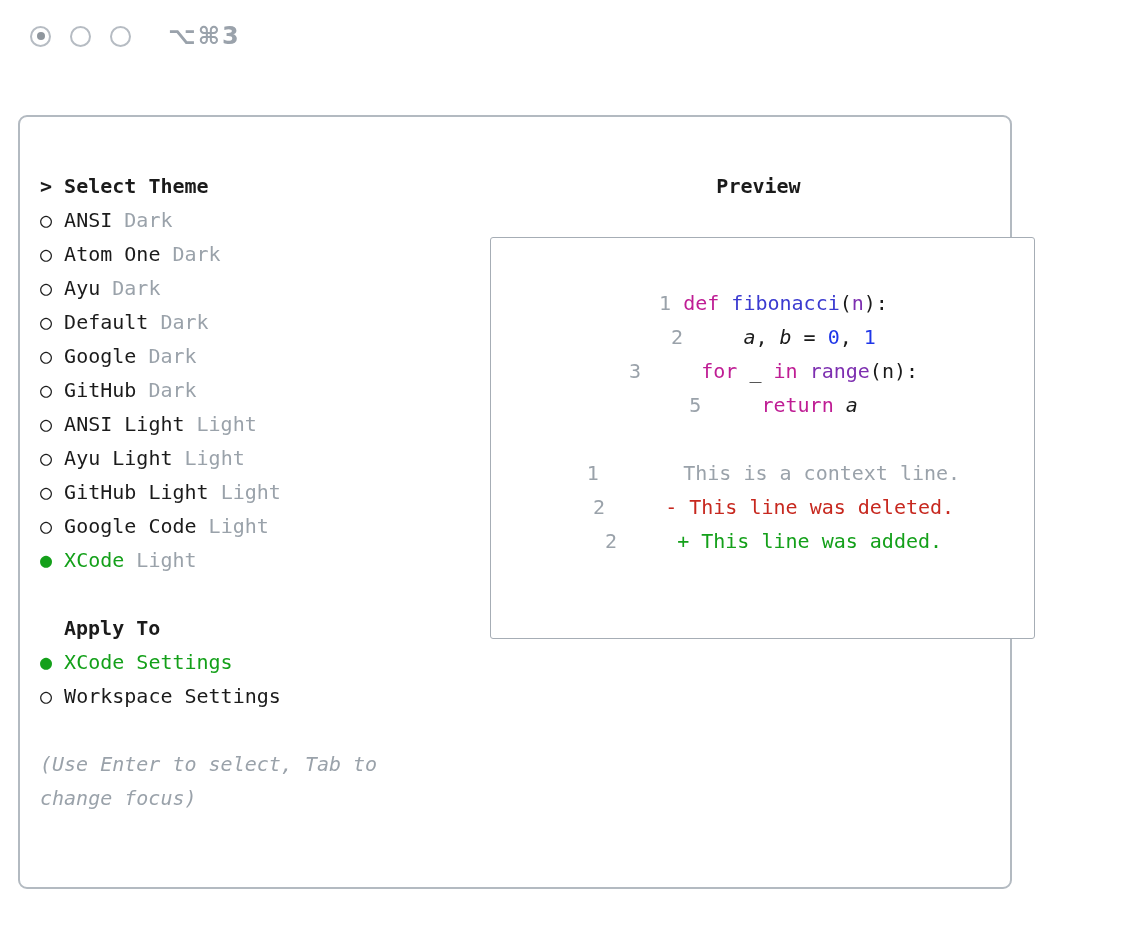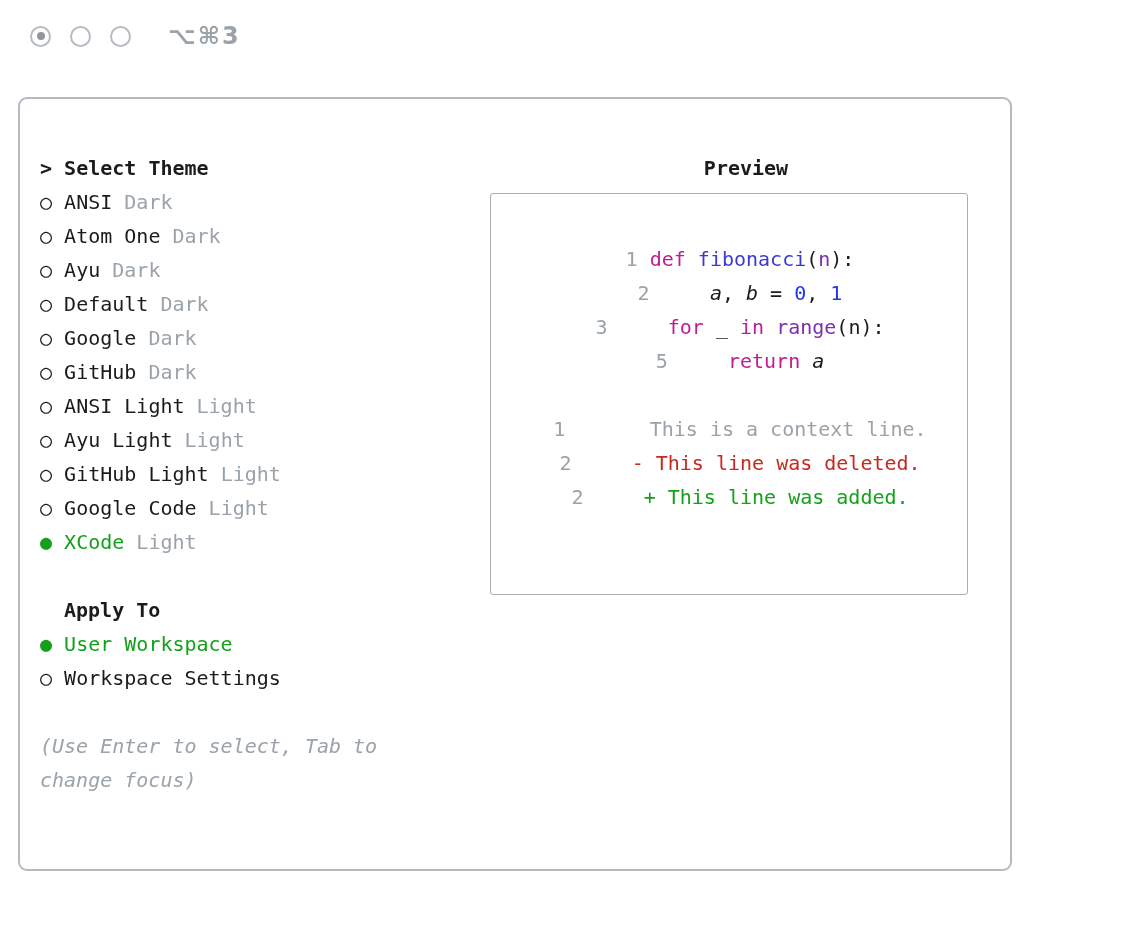--- a/index.html
+++ b/index.html
@@ -18,40 +18,40 @@
     display:inline-flex; align-items:center; justify-content:center;
   }
   .light .dot { width:8px; height:8px; border-radius:50%; background:#8f969d; }
   .shortcut {
     margin-left:18px; font-size:24px; font-weight:600; letter-spacing:2px;
     color:#9aa2ab; font-family:"DejaVu Sans","Liberation Sans",sans-serif;
   }
 
   
   .main-box {
-    position:absolute; top:97px; left:18px; width:994px; height:774px;
+    position:absolute; top:115px; left:18px; width:994px; height:774px;
     border:2px solid #b3bac1; border-radius:9px; background:#fff; display:flex;
   }
   .left-col  { flex:none; width:444px; padding:52px 0 0 20px; }
   .right-col { flex:1; padding:52px 0 0 18px;text-align:center; }
 
   .row { line-height:34px; font-size:20px; white-space:pre; color:var(--text,#1b1b1b); }
   .bold { font-weight:bold; }
   .spacer { height:34px; }
 
   .theme-row .tvariant { color:var(--gray,#9aa2aa); }
   .theme-row.sel .marker, .theme-row.sel .tname { color:var(--green,#14a01a); }
   .apply-title { padding-left:24px; }
   .apply-row.sel .marker, .apply-row.sel .tname { color:var(--green,#14a01a); }
   .help { color:var(--gray,#9aa2aa);font-style:italic; }
 
   
   .preview-title { line-height:34px; font-size:20px; font-weight:bold; white-space:pre; }
   .preview-box {
-    margin-top:8px; margin-left:8px; width:478px; height:402px;
+    margin-top:34px; margin-left:8px; width:545px; height:402px;
     border:1.5px solid #a6adb5; border-radius:3px; background:#fff;
     padding:48px 0 0 22px;
   }
   .code-line { line-height:34px; font-size:20px; white-space:pre; }
   .ln  { color:var(--gray,#9aa2aa); }
   .kw  { color:var(--keyword,#bf1d94); }
   .fn  { color:var(--function,#3a3ad0); }
   .nu  { color:var(--number,#1f36e8); }
   .ty  { color:var(--type,#7d2fb0); }
   .pl  { color:var(--text,#1b1b1b); }
@@ -90,21 +90,21 @@
         <div class="row theme-row"><span class="marker">○</span><span class="tname"> GitHub Light</span><span class="tvariant"> Light</span></div>
         <div class="row theme-row"><span class="marker">○</span><span class="tname"> Google Code</span><span class="tvariant"> Light</span></div>
         <div class="row theme-row sel"><span class="marker">●</span><span class="tname"> XCode</span><span class="tvariant"> Light</span></div>
       </div>
 
     <div class="spacer"></div>
 
     <div class="row bold apply-title">Apply To</div>
 
     <div>
-        <div class="row apply-row sel"><span class="marker">●</span><span class="tname"> User Workspace</span></div>
+        <div class="row apply-row sel"><span class="marker">●</span><span class="tname"> XCode Settings</span></div>
         <div class="row apply-row"><span class="marker">○</span><span class="tname"> Workspace Settings</span></div>
       </div>
 
     <div class="spacer"></div>
 
     <div class="row help">(Use Enter to select, Tab to</div>
     <div class="row help">change focus)</div>
   </div>
 
   <div class="right-col">

